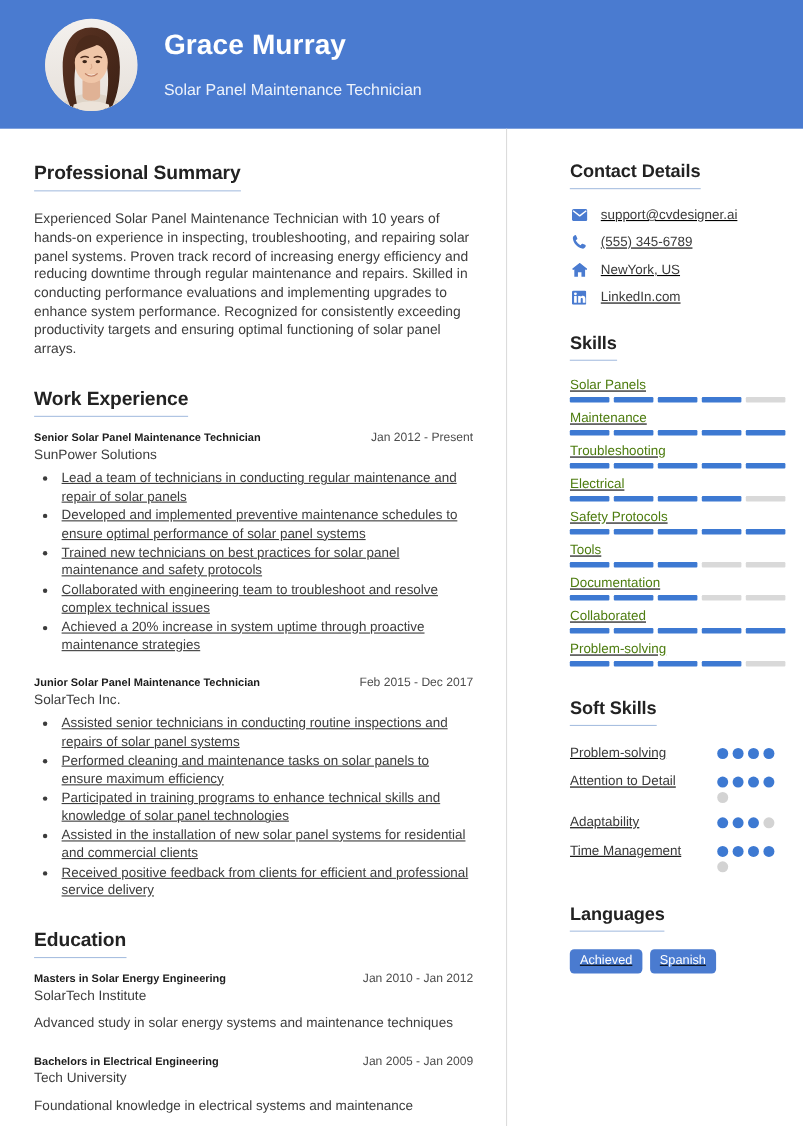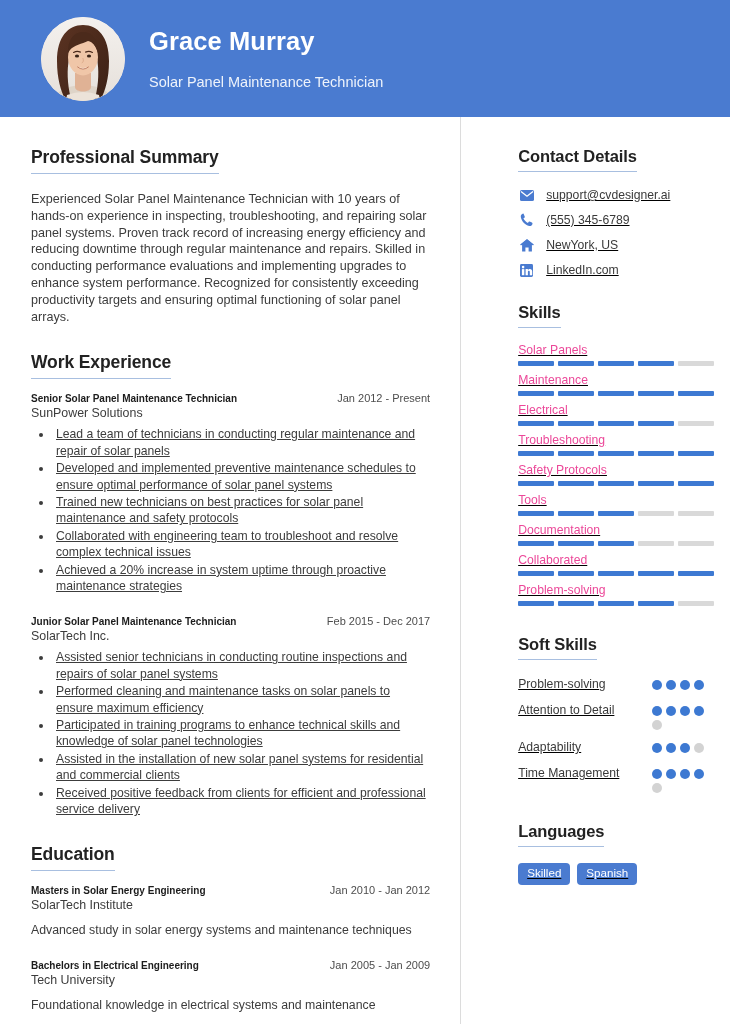--- a/index.html
+++ b/index.html
@@ -142,21 +142,21 @@
   .contact-val {
     font-size: 12.2px;
     color: #3a3a3a;
   }
 
   
   .skills-wrap { margin-top: 15px; }
   .skill-item { margin-bottom: 7px; }
   .skill-label {
     font-size: 12.2px;
-    color: #ec4899;
+    color: #4d7c0f;
     margin-bottom: 4px;
   }
   .skill-bar {
     display: flex;
     gap: 4px;
     height: 5px;
   }
   .skill-seg {
     flex: 1 1 0;
     height: 5px;
@@ -397,37 +397,37 @@
               <div class="skill-label">Maintenance</div>
      <div class="skill-bar">
                 <span class="skill-seg on"></span>
                 <span class="skill-seg on"></span>
                 <span class="skill-seg on"></span>
                 <span class="skill-seg on"></span>
                 <span class="skill-seg on"></span>
               </div>
             </div>
             <div class="skill-item">
+              <div class="skill-label">Troubleshooting</div>
+     <div class="skill-bar">
+                <span class="skill-seg on"></span>
+                <span class="skill-seg on"></span>
+                <span class="skill-seg on"></span>
+                <span class="skill-seg on"></span>
+                <span class="skill-seg on"></span>
+              </div>
+            </div>
+            <div class="skill-item">
               <div class="skill-label">Electrical</div>
      <div class="skill-bar">
                 <span class="skill-seg on"></span>
                 <span class="skill-seg on"></span>
                 <span class="skill-seg on"></span>
                 <span class="skill-seg on"></span>
                 <span class="skill-seg"></span>
-              </div>
-            </div>
-            <div class="skill-item">
-              <div class="skill-label">Troubleshooting</div>
-     <div class="skill-bar">
-                <span class="skill-seg on"></span>
-                <span class="skill-seg on"></span>
-                <span class="skill-seg on"></span>
-                <span class="skill-seg on"></span>
-                <span class="skill-seg on"></span>
               </div>
             </div>
             <div class="skill-item">
               <div class="skill-label">Safety Protocols</div>
      <div class="skill-bar">
                 <span class="skill-seg on"></span>
                 <span class="skill-seg on"></span>
                 <span class="skill-seg on"></span>
                 <span class="skill-seg on"></span>
                 <span class="skill-seg on"></span>
@@ -516,20 +516,20 @@
                 <span class="dot on"></span>
                 <span class="dot"></span>
               </div>
             </div>
           </div>
       </div>
 
       <div class="sec side-gap-lg">
         <div class="sec-title side">Languages</div>
         <div class="lang-wrap" id="lang-wrap">
-            <span class="lang-chip">Skilled</span>
+            <span class="lang-chip">Achieved</span>
             <span class="lang-chip">Spanish</span>
           </div>
       </div>
 
     </div>
   </div>
 </div>
 
 </body></html>

